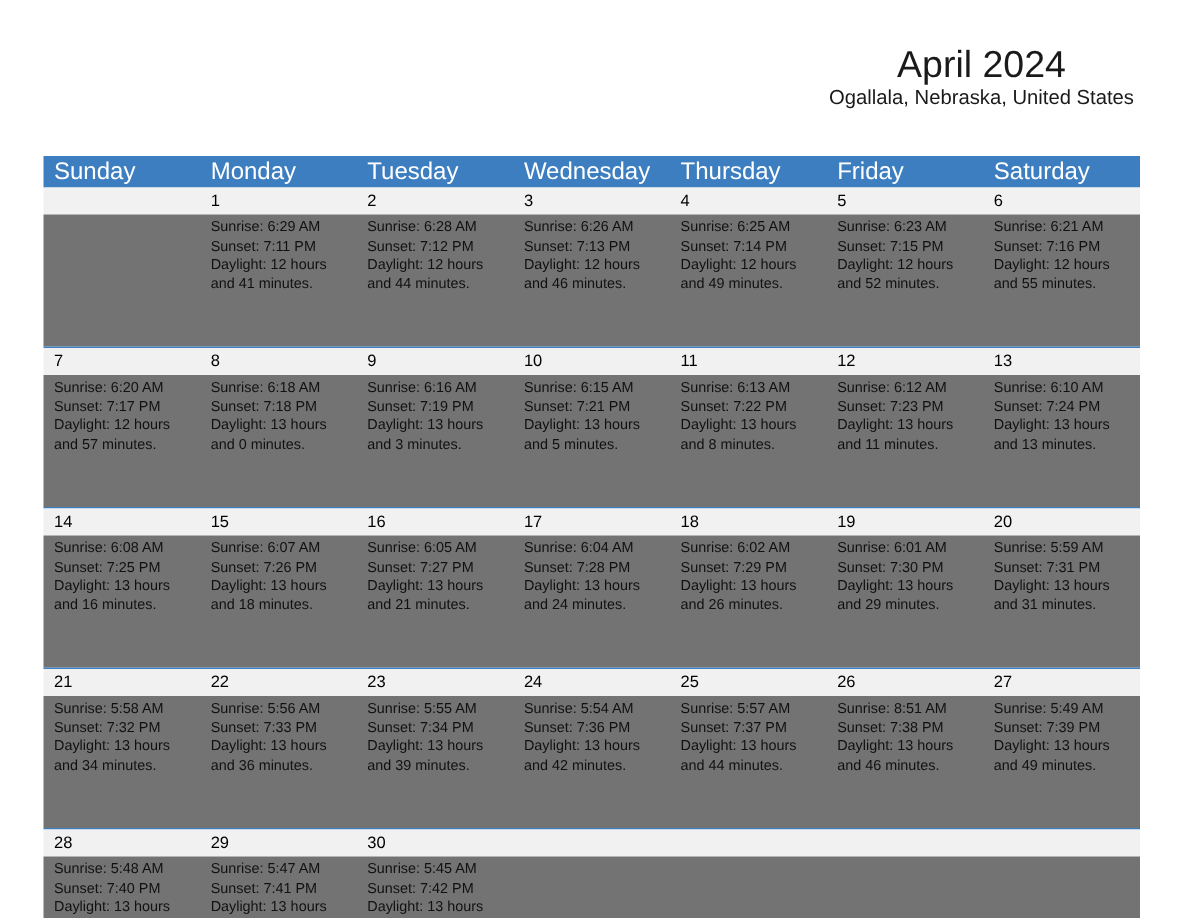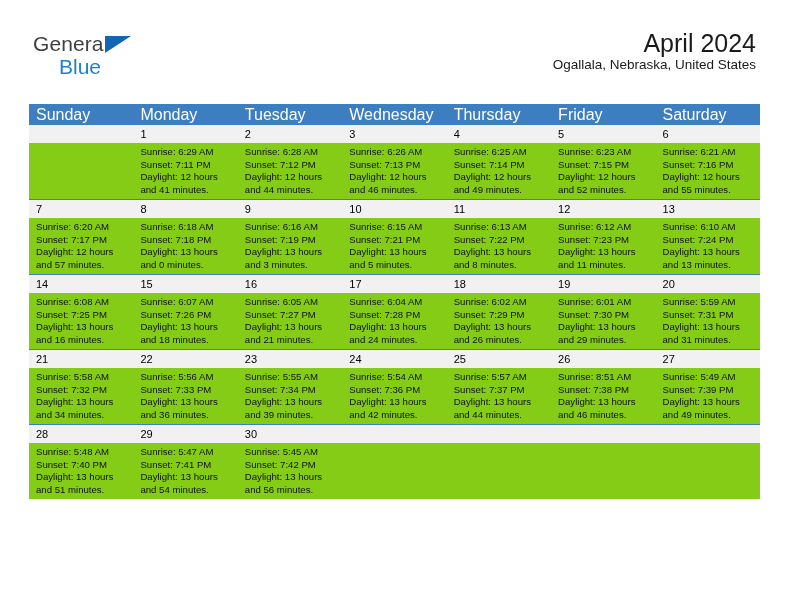--- a/index.html
+++ b/index.html
@@ -54,21 +54,21 @@
   .brand-row2 {
     font-size: 21px;
     color: #1c7fd4;
     margin-top: 2px;
     margin-left: 26px;
   }
   .title-block {
     position: absolute;
     right: 36px;
     top: 30px;
-    text-align: right;
+    text-align: center;
   }
   .cal-title {
     font-size: 25px;
     color: #1a1a1a;
     line-height: 1.1;
     font-weight: normal;
     margin: 0;
   }
   .cal-sub {
     font-size: 13.5px;
@@ -111,45 +111,40 @@
   .daynum {
     flex: 1 1 0;
     font-size: 11px;
     line-height: 18px;
     padding-left: 7px;
     color: #000000;
     box-sizing: border-box;
   }
   .detail-band {
     display: flex;
-    background: #84cc16;
-    height: 56px;
+    background: #737373;
+    height: 88px;
   }
   .detail {
     flex: 1 1 0;
     padding: 3px 7px 0 7px;
     box-sizing: border-box;
     font-size: 9.6px;
     line-height: 12.6px;
     color: #111111;
   }
   .detail div { white-space: nowrap; }
   .empty { visibility: hidden; }
 </style>
 </head>
 <body>
 
 <div class="page">
 
   <div class="header">
-    <div class="brand">
-      <div class="brand-row1">General</div>
-      <div class="brand-tri"></div>
-      <div class="brand-row2">Blue</div>
-    </div>
     <div class="title-block">
       <h1 class="cal-title">April 2024</h1>
       <div class="cal-sub">Ogallala, Nebraska, United States</div>
     </div>
   </div>
 
   <div class="calendar">
 
     <div class="weekday-row">
       <div class="weekday">Sunday</div>

